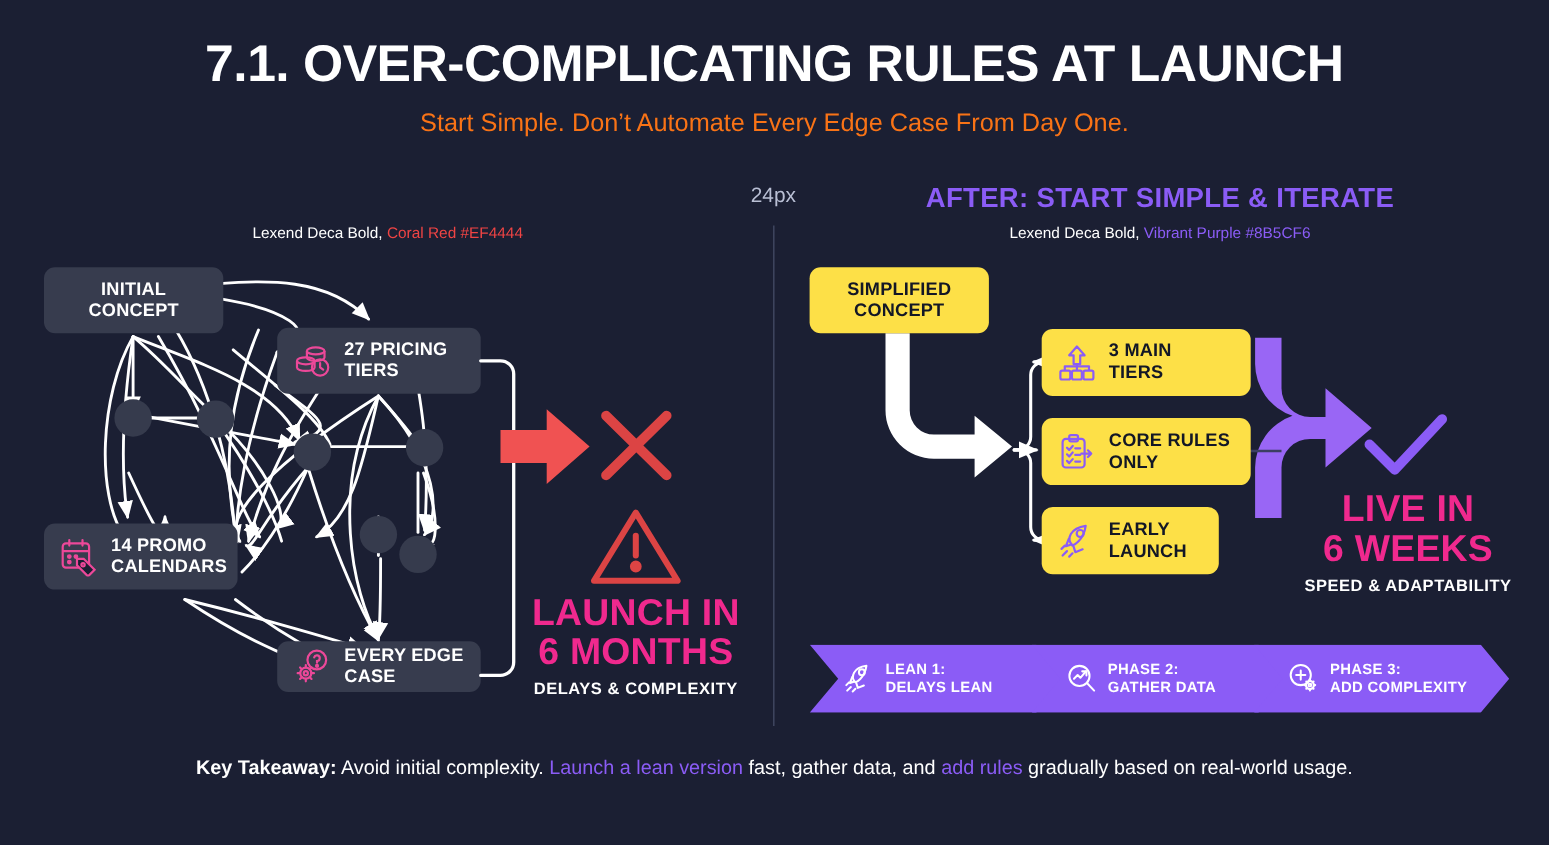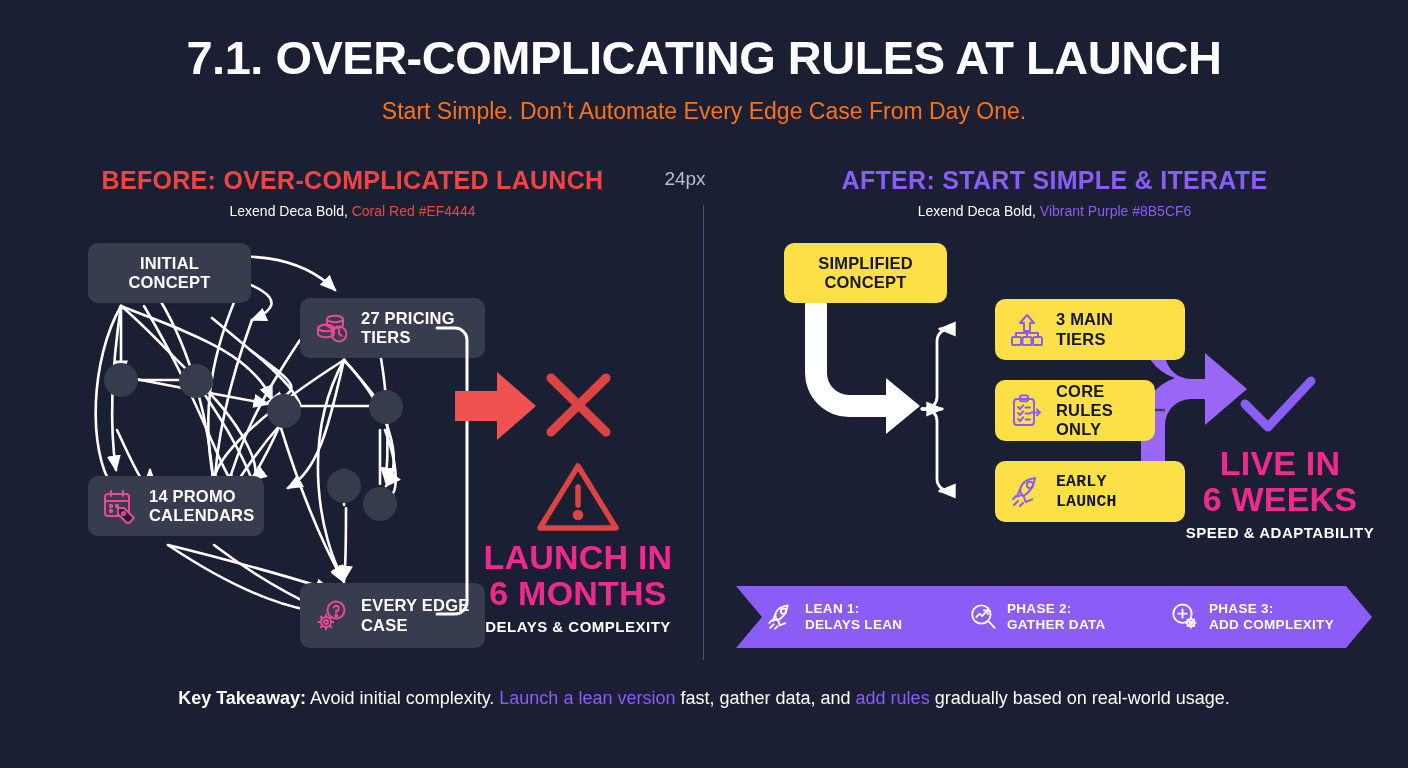--- a/index.html
+++ b/index.html
@@ -26,32 +26,32 @@
   
   .sec-head{
     position:absolute; text-align:center; font-size:25px; font-weight:bold;
     letter-spacing:0.3px;
   }
   .sec-sub{
     position:absolute; text-align:center; font-size:14px; color:#ffffff;
   }
   .sec-sub .hl{ font-weight:400; }
   .px-label{
-    position:absolute; left:637px; top:168px; width:96px; text-align:center;
+    position:absolute; left:655px; top:168px; width:96px; text-align:center;
     font-size:19px; color:#b9bfd4;
   }
   .divider{
     position:absolute; left:703px; top:205px; width:1px; height:455px;
     background:#4c5470;
   }
 
   
   .node{
     position:absolute; border-radius:10px; display:flex; align-items:center;
-    gap:11px; padding:0 14px;margin-left:48px;
+    gap:11px; padding:0 14px;
   }
   .node.dark{ background:#373c4e; }
   .node.white{ background:#fde047; }
   .node .label{
     font-size:16.5px; font-weight:bold; line-height:1.16; letter-spacing:0.2px;
   }
   .node.dark .label{ color:#ffffff; }
   .node.white .label{ color:#131726; }
   .node .ico{ flex:0 0 auto; display:block; }
   .node.center-text{ justify-content:center; text-align:center; }
@@ -94,21 +94,20 @@
     pointer-events:none; overflow:visible; }
 </style>
 </head>
 <body>
 
 <div id="stage">
 
   <div class="title">7.1. OVER-COMPLICATING RULES AT LAUNCH</div>
   <div class="subtitle">Start Simple. Don’t Automate Every Edge Case From Day One.</div>
 
-  <div class="sec-head" style="left:20px; top:166px; width:665px; color:#EF4444;">BEFORE: OVER-COMPLICATED LAUNCH</div>
   <div class="sec-sub" style="left:20px; top:203px; width:665px;">
     <span>Lexend Deca Bold,</span>
     <span class="hl" style="color:#EF4444;">Coral Red #EF4444</span>
   </div>
 
   <div class="px-label">24px</div>
   <div class="divider"></div>
 
   <div class="sec-head" style="left:722px; top:166px; width:665px; color:#8B5CF6;">AFTER: START SIMPLE &amp; ITERATE</div>
   <div class="sec-sub" style="left:722px; top:203px; width:665px;">
@@ -197,21 +196,21 @@
       <path d="M9,3 v5 M21,3 v5" stroke-linecap="round"></path>
       <circle cx="9" cy="18" r="1.2" fill="#EC4899"></circle>
       <circle cx="15" cy="18" r="1.2" fill="#EC4899"></circle>
       <circle cx="9" cy="23" r="1.2" fill="#EC4899"></circle>
       <path d="M22,20 l10,10 -6,6 -10,-10 v-6 z" fill="#1b1f33"></path>
       <circle cx="21.5" cy="25.5" r="1.5"></circle>
     </svg>
     <div class="label">14 PROMO<br>CALENDARS</div>
   </div>
 
-  <div class="node dark" style="left:252px; top:583px; width:185px; height:65px;">
+  <div class="node dark" style="left:252px; top:583px; width:185px; height:46px;">
     <svg class="ico" width="36" height="36" viewBox="0 0 36 36" fill="none" stroke="#EC4899" stroke-width="2">
       <circle cx="22" cy="12" r="8.5"></circle>
       <path d="M19.6,9.6 a2.6,2.6 0 1 1 2.6,3.4 v1.4" stroke-linecap="round"></path>
       <circle cx="22.2" cy="17.4" r="0.9" fill="#EC4899"></circle>
       <circle cx="12" cy="24" r="5"></circle>
       <circle cx="12" cy="24" r="1.9"></circle>
       <path d="M12,16.6 v2.2 M12,29.2 v2.2 M4.6,24 h2.2 M17.2,24 h2.2
                M6.8,18.8 l1.6,1.6 M15.6,27.6 l1.6,1.6 M17.2,18.8 l-1.6,1.6 M8.4,27.6 l-1.6,1.6" stroke-linecap="round"></path>
     </svg>
     <div class="label">EVERY EDGE<br>CASE</div>
@@ -279,33 +278,33 @@
     <svg class="ico" width="36" height="36" viewBox="0 0 36 36" fill="none" stroke="#8B5CF6" stroke-width="2" stroke-linejoin="round">
       <path d="M18,3 L25,11 h-4 v8 h-6 v-8 h-4 z"></path>
       <path d="M7,25 V21 H29 V25 M18,19 V25"></path>
       <rect x="3" y="25" width="9" height="8" rx="1.6"></rect>
       <rect x="13.5" y="25" width="9" height="8" rx="1.6"></rect>
       <rect x="24" y="25" width="9" height="8" rx="1.6"></rect>
     </svg>
     <div class="label">3 MAIN<br>TIERS</div>
   </div>
 
-  <div class="node white" style="left:947px; top:380px; width:160px; height:61px;">
+  <div class="node white" style="left:947px; top:380px; width:190px; height:61px;">
     <svg class="ico" width="36" height="36" viewBox="0 0 36 36" fill="none" stroke="#8B5CF6" stroke-width="2" stroke-linecap="round" stroke-linejoin="round">
       <rect x="5" y="6" width="20" height="26" rx="3"></rect>
       <rect x="11" y="2.6" width="8" height="5.6" rx="1.6"></rect>
       <path d="M9,14 l2,2 l3.2,-3.6 M16.5,14.6 H21"></path>
       <path d="M9,20 l2,2 l3.2,-3.6 M16.5,20.6 H21"></path>
       <path d="M9,26 l2,2 l3.2,-3.6 M16.5,26.6 H21"></path>
       <path d="M22,19.4 h9 m-3,-3 l3,3 l-3,3"></path>
     </svg>
     <div class="label">CORE RULES<br>ONLY</div>
   </div>
 
-  <div class="node white" style="left:947px; top:461px; width:190px; height:61px;font-family:Liberation Mono, monospace;">
+  <div class="node white" style="left:947px; top:461px; width:161px; height:61px;">
     <svg class="ico" width="36" height="36" viewBox="0 0 36 36" fill="none" stroke="#8B5CF6" stroke-width="2" stroke-linecap="round" stroke-linejoin="round">
       <path d="M14,22 C8,16 12,6 26,4 C24,18 14,22 14,22 Z"></path>
       <circle cx="21" cy="11" r="3.2"></circle>
       <path d="M13,21 l-5,1.6 2.6,-6.6"></path>
       <path d="M15,23 l1.6,5 6.6,-2.6"></path>
       <path d="M5,31 l4,-4 M4,25 l3,-3 M11,32 l3,-3"></path>
     </svg>
     <div class="label">EARLY<br>LAUNCH</div>
   </div>
 

